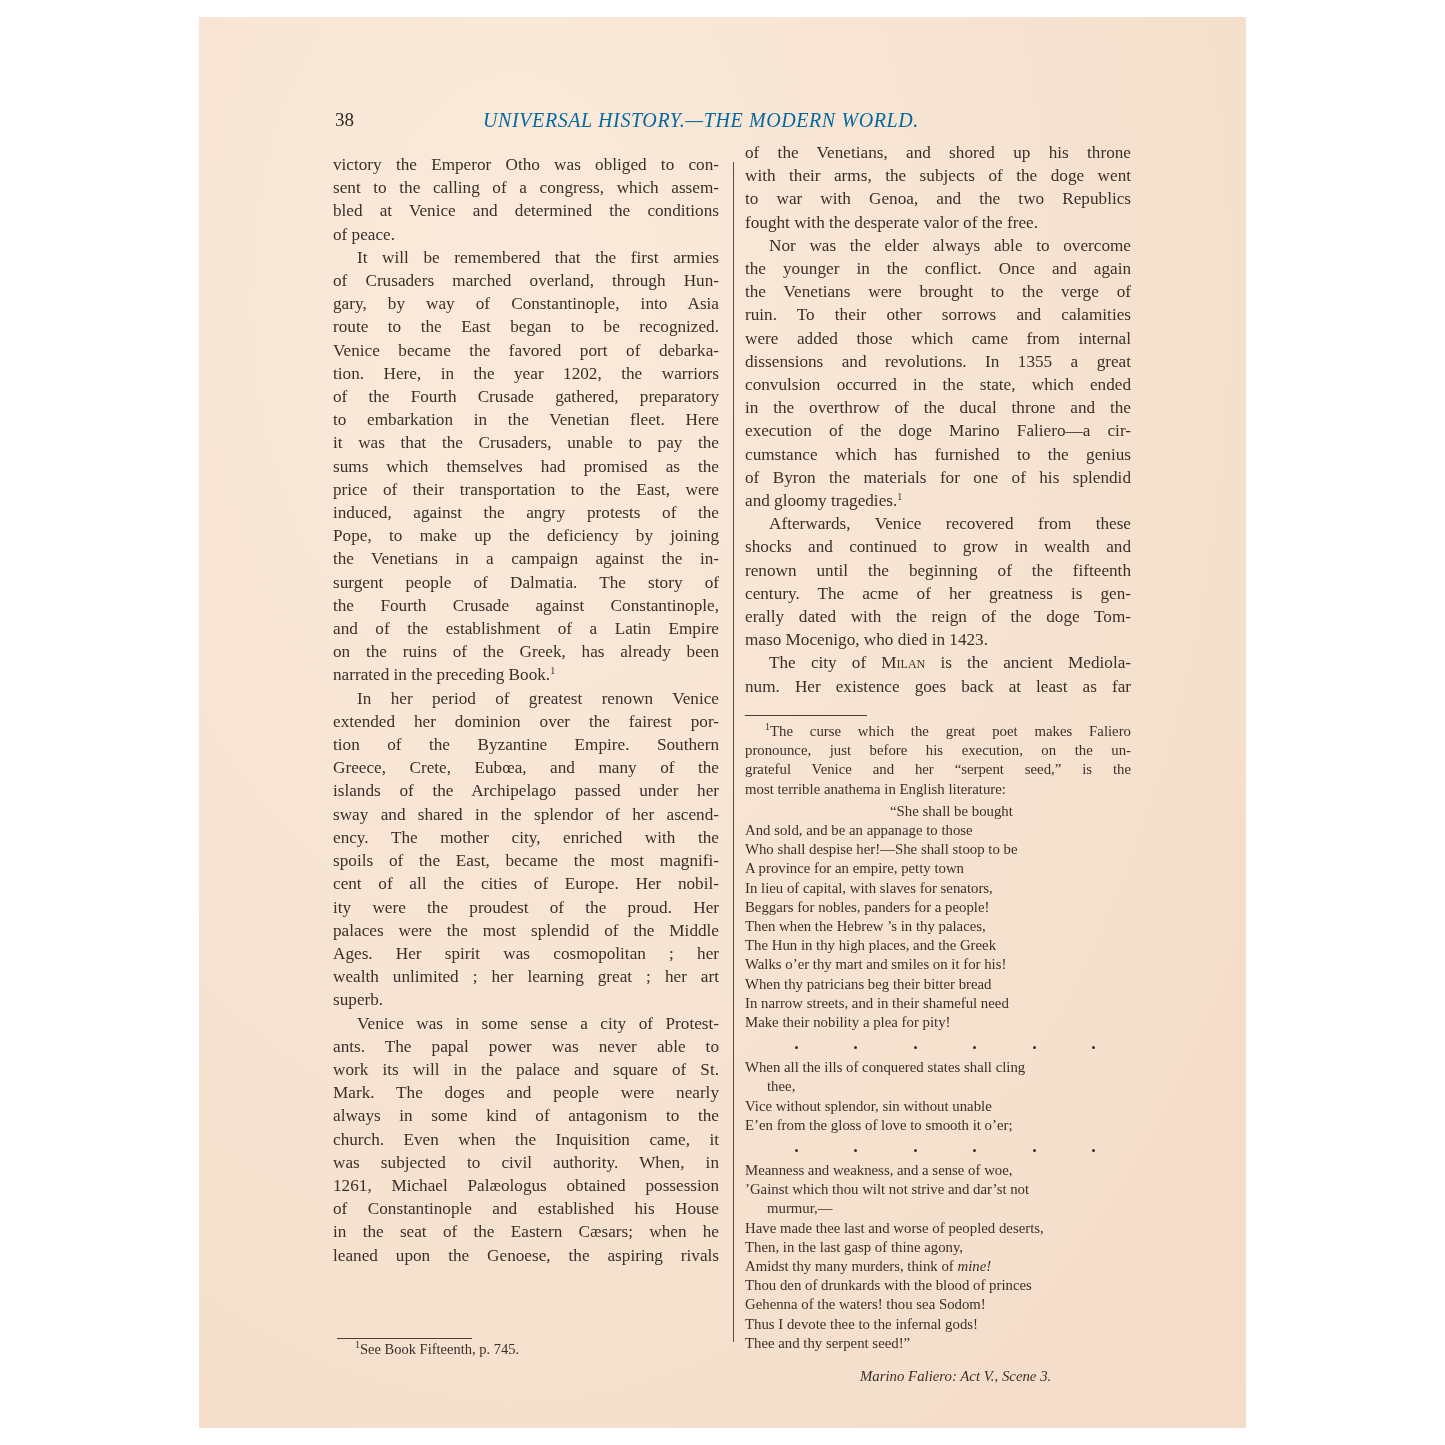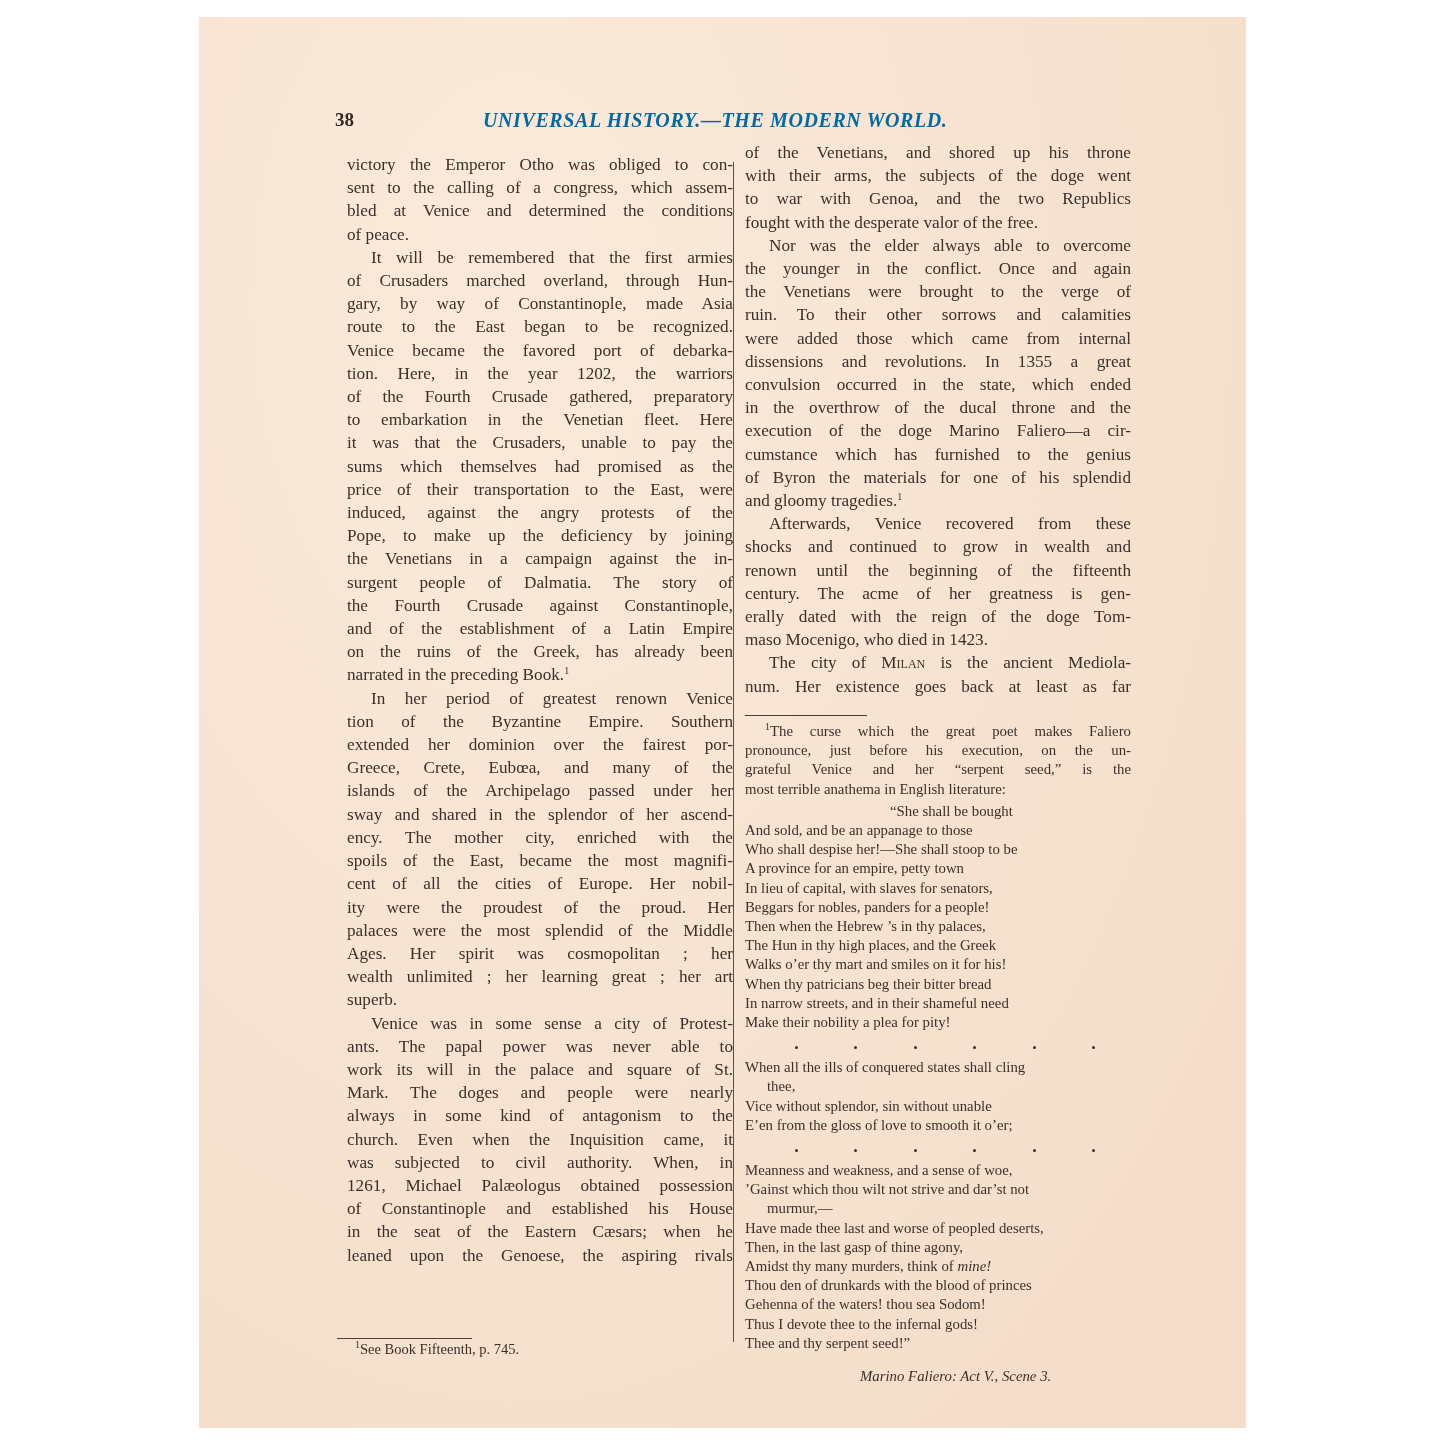--- a/index.html
+++ b/index.html
@@ -14,38 +14,38 @@
   .page {
     position: absolute;
     left: 199px; top: 17px;
     width: 1047px; height: 1411px;
     background: #f8e6d6;
     background-image: radial-gradient(ellipse at 30% 20%, #fbeadb 0%, #f6e1cf 60%, #f3dcc8 100%);
   }
   .header {
     position: absolute;
     left: 335px; top: 109px;
-    width: 790px; height: 26px; font-weight: bold;
+    width: 790px; height: 26px;
   }
   .page-num {
     position: absolute; left: 0; top: 0;
     font-size: 19px; color: #2f2824;
   }
   .running-title {
     position: absolute; left: 148px; top: 0;
     font-size: 20px; font-style: italic; letter-spacing: 0.6px;
     color: #0369a1;
   }
   .col {
     position: absolute;
     font-size: 17.2px;
     line-height: 23.2px;
     text-align: justify;
   }
-  .col-left { left: 347px; top: 153px; width: 386px; }
+  .col-left { left: 333px; top: 153px; width: 386px; }
   .col-right { left: 745px; top: 141px; width: 386px; }
   .col p { margin: 0; }
   .line { display: block; text-align: justify; text-align-last: justify; white-space: nowrap; }
   .line.last { text-align-last: left; }
   .divider {
     position: absolute; left: 733px; top: 162px;
     width: 1px; height: 1180px;
     background: #5a4d45;
   }
   .fn-rule {
@@ -91,42 +91,42 @@
 <div class="col col-left">
   <p>
     <span class="line">victory the Emperor Otho was obliged to con-</span>
     <span class="line">sent to the calling of a congress, which assem-</span>
     <span class="line">bled at Venice and determined the conditions</span>
     <span class="line last">of peace.</span>
   </p>
   <p>
     <span class="line" style="padding-left:24px">It will be remembered that the first armies</span>
     <span class="line">of Crusaders marched overland, through Hun-</span>
-    <span class="line">gary, by way of Constantinople, made Asia</span>
+    <span class="line">gary, by way of Constantinople, into Asia</span>
     <span class="line">route to the East began to be recognized.</span>
     <span class="line">Venice became the favored port of debarka-</span>
     <span class="line">tion. Here, in the year 1202, the warriors</span>
     <span class="line">of the Fourth Crusade gathered, preparatory</span>
     <span class="line">to embarkation in the Venetian fleet. Here</span>
     <span class="line">it was that the Crusaders, unable to pay the</span>
     <span class="line">sums which themselves had promised as the</span>
     <span class="line">price of their transportation to the East, were</span>
     <span class="line">induced, against the angry protests of the</span>
     <span class="line">Pope, to make up the deficiency by joining</span>
     <span class="line">the Venetians in a campaign against the in-</span>
     <span class="line">surgent people of Dalmatia. The story of</span>
     <span class="line">the Fourth Crusade against Constantinople,</span>
     <span class="line">and of the establishment of a Latin Empire</span>
     <span class="line">on the ruins of the Greek, has already been</span>
     <span class="line last"><span>narrated in the preceding Book.</span><sup>1</sup></span>
   </p>
   <p>
     <span class="line" style="padding-left:24px">In her period of greatest renown Venice</span>
+    <span class="line">extended her dominion over the fairest por-</span>
     <span class="line">tion of the Byzantine Empire. Southern</span>
-    <span class="line">extended her dominion over the fairest por-</span>
     <span class="line">Greece, Crete, Eubœa, and many of the</span>
     <span class="line">islands of the Archipelago passed under her</span>
     <span class="line">sway and shared in the splendor of her ascend-</span>
     <span class="line">ency. The mother city, enriched with the</span>
     <span class="line">spoils of the East, became the most magnifi-</span>
     <span class="line">cent of all the cities of Europe. Her nobil-</span>
     <span class="line">ity were the proudest of the proud. Her</span>
     <span class="line">palaces were the most splendid of the Middle</span>
     <span class="line">Ages. Her spirit was cosmopolitan ; her</span>
     <span class="line">wealth unlimited ; her learning great ; her art</span>

